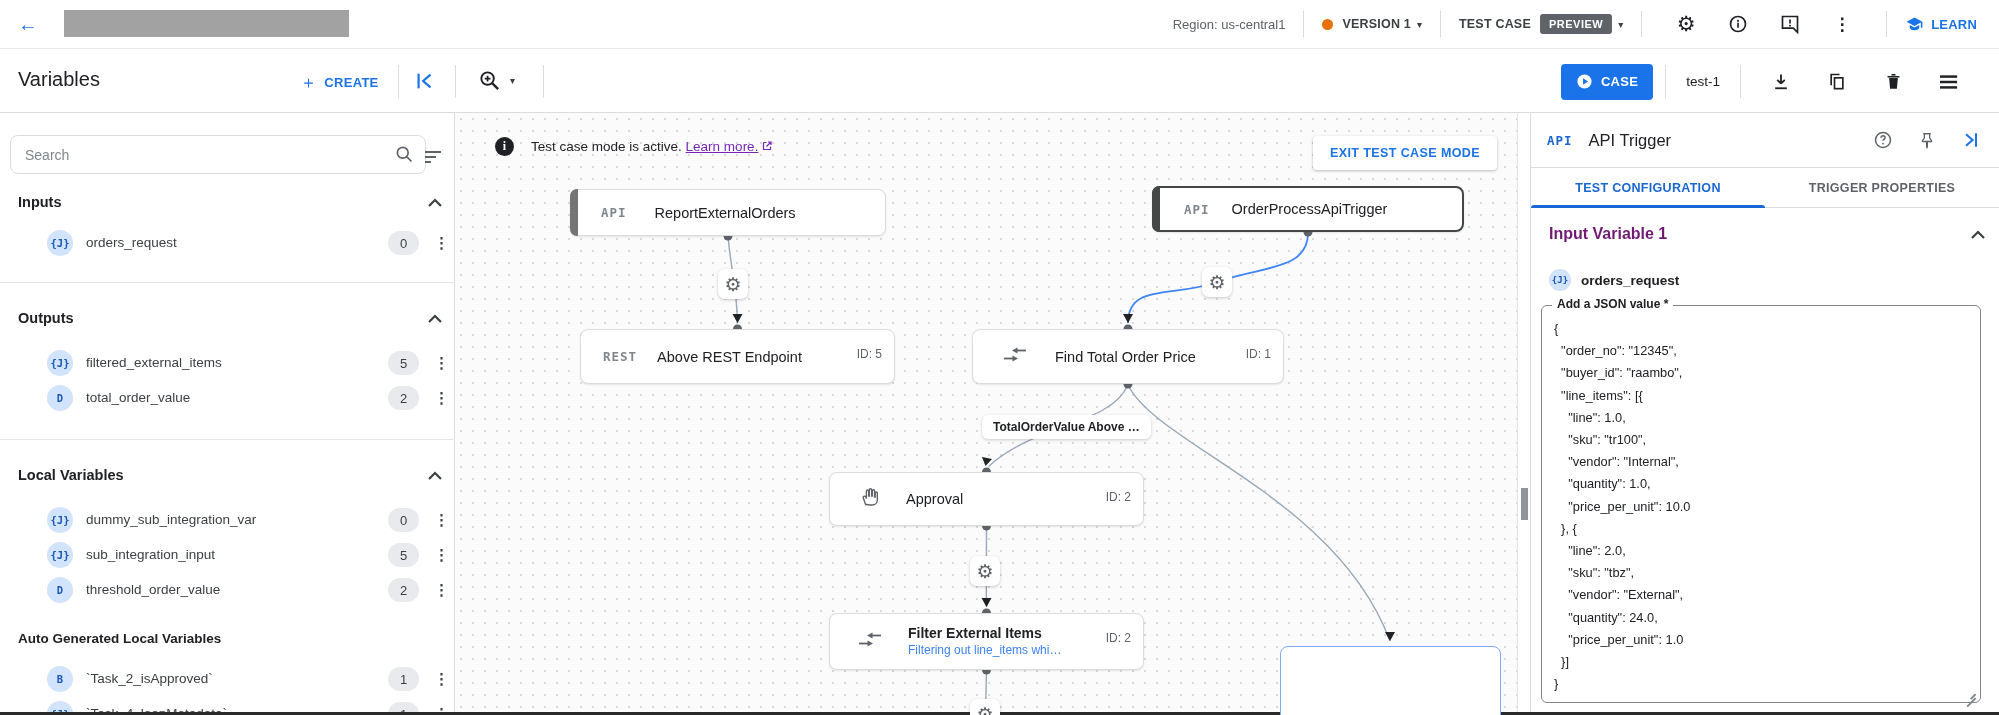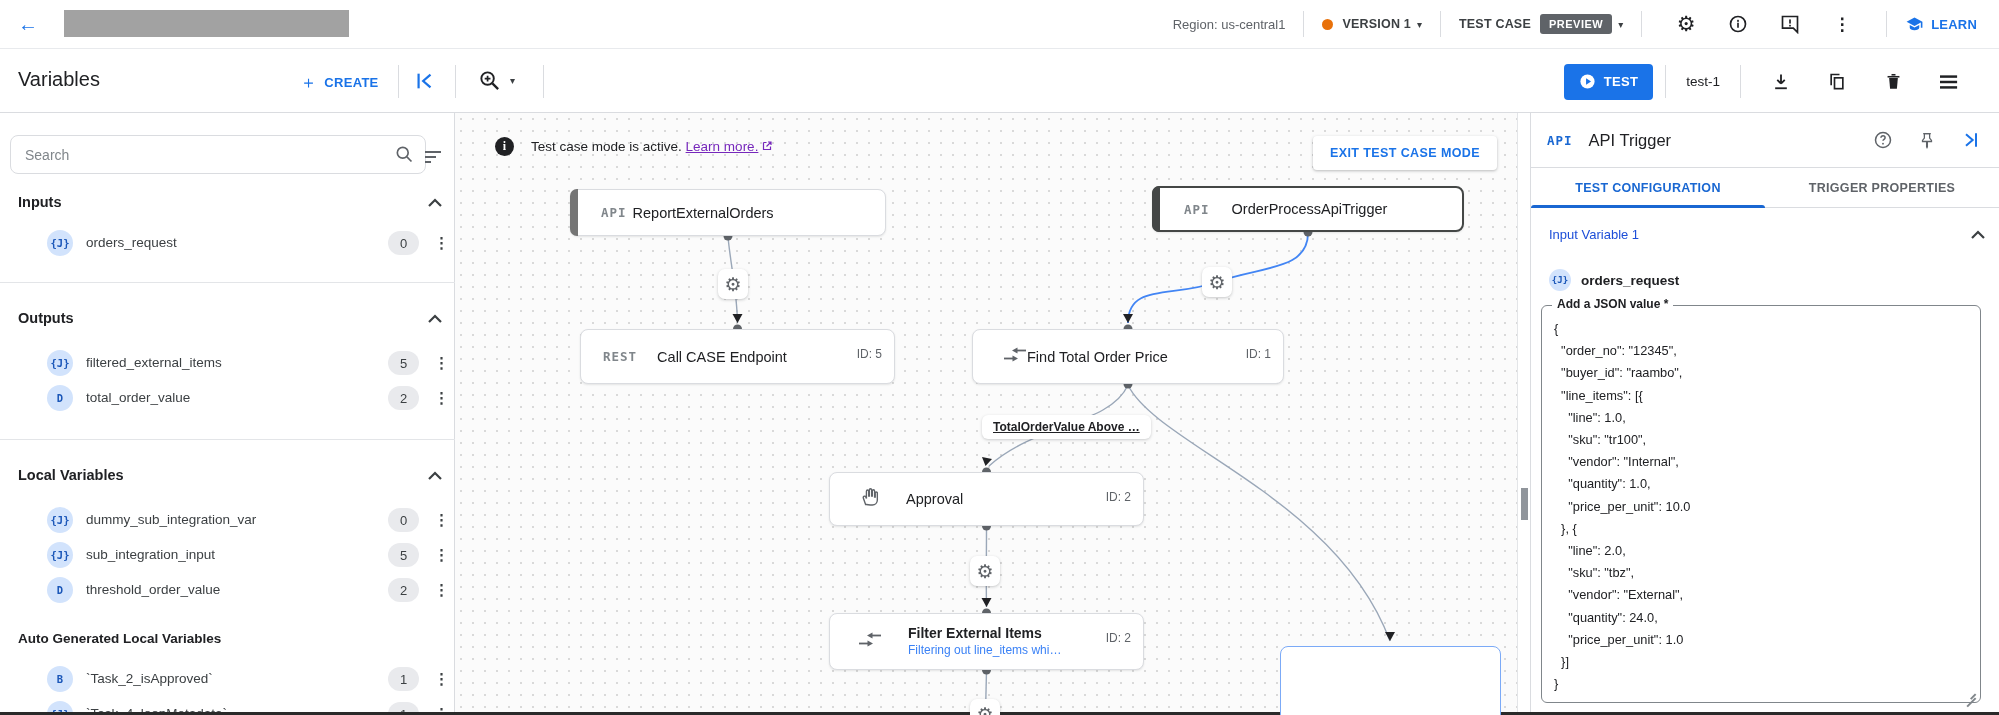--- a/index.html
+++ b/index.html
@@ -83,21 +83,21 @@
           box-shadow:0 1px 2px rgba(60,64,67,.12); display:flex; align-items:center; cursor:pointer; }
   .node .badge { font-family:"DejaVu Sans Mono", monospace; font-size:12.5px; font-weight:700;
                  color:#80868b; letter-spacing:1px; }
   .node .n-title { font-size:14.5px; color:#202124; }
   .node .n-id { position:absolute; top:17px; right:12px; font-size:12px; color:#5f6368;padding-left:20px; }
   .trigger-bar { position:absolute; left:-1px; top:-1px; bottom:-1px; width:8px; background:#757575;
                  border-radius:7px 0 0 7px; }
   .node.selected { border:2px solid #444746; }
   .node.selected .trigger-bar { background:#444746; left:-2px; top:-2px; bottom:-2px; }
   .edge-label { position:absolute; z-index:4; background:#fff; border-radius:6px; padding:5px 11px;
-                font-size:12px; font-weight:700; color:#202124; box-shadow:0 1px 3px rgba(60,64,67,.25); cursor:pointer;text-decoration:underline; }
+                font-size:12px; font-weight:700; color:#202124; box-shadow:0 1px 3px rgba(60,64,67,.25); cursor:pointer; }
   .ghost-node { position:absolute; z-index:2; background:#fff; border:1.5px solid #7baaf7; border-radius:8px; }
   
   .banner-info { position:absolute; left:40px; top:24px; width:19px; height:19px; border-radius:50%;
                  background:#202124; color:#fff; font-size:12px; font-weight:700; display:flex;
                  align-items:center; justify-content:center; z-index:5; font-family:"Liberation Serif",serif; }
   .banner-text { position:absolute; left:76px; top:26px; font-size:13.5px; color:#202124; z-index:5; }
   .banner-link { color:#7627bb; text-decoration:underline; cursor:pointer;text-align:center; }
   .ext-ico { display:inline-block; margin-left:3px; vertical-align:-1px; }
   .exit-btn { position:absolute; left:858px; top:23px; height:34px; padding:0 17px; background:#fff;
               border-radius:4px; box-shadow:0 1px 3px rgba(60,64,67,.35); color:#1a73e8; font-size:12.5px;
@@ -120,21 +120,21 @@
              margin-left:20px; cursor:pointer; }
   .tabs { position:absolute; left:0; top:55px; width:100%; height:40px; border-bottom:1px solid #dadce0;
           display:flex; }
   .tab { flex:1; display:flex; align-items:center; justify-content:center; font-size:12.5px;
          font-weight:700; letter-spacing:.3px; color:#5f6368; cursor:pointer; position:relative; }
   .tab.active { color:#1967d2;text-align:right; }
   .tab.active::after { content:""; position:absolute; left:0; right:0; bottom:-1px; height:3px;
                        background:#1967d2; border-radius:3px 3px 0 0; }
   .input-var-hdr { position:absolute; left:18px; right:14px; top:112px; display:flex;
                    align-items:center; justify-content:space-between; }
-  .input-var-title { font-size:13px; font-weight:400; color:#1d4ed8; }
+  .input-var-title { font-size:16px; font-weight:700; color:#701a75; }
   .pvar-row { position:absolute; left:18px; top:156px; display:flex; align-items:center; }
   .pvar-row .type-icon { width:22px; height:22px; font-size:9px; flex:0 0 22px; }
   .pvar-name { font-size:13.5px; font-weight:700; color:#202124; margin-left:10px; }
   .fieldset { position:absolute; left:10px; top:192px; width:440px; height:398px;
               border:1px solid #80868b; border-radius:6px; }
   .field-label { position:absolute; left:10px; top:-9px; background:#fff; padding:0 5px;
                  font-size:12px; font-weight:700; color:#202124; }
   .json-pre { position:absolute; left:0; top:4px; right:2px; bottom:4px; padding:8px 12px;
               font-family:"Liberation Sans", sans-serif; font-size:12.8px; line-height:22.2px;
               color:#202124; white-space:pre; overflow:hidden; cursor:text; }
@@ -212,21 +212,21 @@
       </svg>
     <span class="caret" style="margin-left:9px;">▾</span>
   </div>
   <div class="tbar-div" style="left:543px;"></div>
   <div id="toolbar-right">
     <div class="test-btn">
       <svg width="17" height="17" viewBox="0 0 24 24">
           <circle cx="12" cy="12" r="10" fill="#fff"></circle>
           <path d="M10 7.5v9l7-4.5z" fill="#1a73e8"></path>
         </svg>
-      <span>TEST</span>
+      <span>CASE</span>
     </div>
     <span class="t2-div"></span>
     <span class="test-name">test-1</span>
     <span class="t2-div"></span>
     <span class="t2-icon">
       <svg width="20" height="20" viewBox="0 0 24 24">
           <path d="M12 3v11m0 0 4.5-4.5M12 14 7.5 9.5" fill="none" stroke="#202124" stroke-width="2.2"></path>
           <path d="M5 19.5h14" stroke="#202124" stroke-width="2.2"></path>
         </svg>
     </span>
@@ -397,45 +397,45 @@
   <div class="exit-btn">EXIT TEST CASE MODE</div>
 
   <div class="gear-chip" style="left:263px; top:156px;">⚙︎</div>
   <div class="gear-chip" style="left:747px; top:154px;">⚙︎</div>
   <div class="gear-chip" style="left:515px; top:443px;">⚙︎</div>
   <div class="gear-chip" style="left:515px; top:586px;">⚙︎</div>
 
   <div class="node" style="left:115px; top:76px; width:316px; height:47px; padding-left:30px;">
     <div class="trigger-bar"></div>
     <span class="badge">API</span>
-    <span class="n-title" style="margin-left:6px;">ReportExternalOrders</span>
+    <span class="n-title" style="margin-left:28px;">ReportExternalOrders</span>
   </div>
 
   <div class="node selected" style="left:697px; top:73px; width:312px; height:46px; padding-left:30px;">
     <div class="trigger-bar"></div>
     <span class="badge">API</span>
     <span class="n-title" style="margin-left:22px;">OrderProcessApiTrigger</span>
   </div>
 
   <div class="node" style="left:125px; top:216px; width:315px; height:55px; padding-left:22px;">
     <span class="badge">REST</span>
-    <span class="n-title" style="margin-left:20px;">Call CASE Endpoint</span>
+    <span class="n-title" style="margin-left:20px;">Above REST Endpoint</span>
     <span class="n-id">ID: 5</span>
   </div>
 
   <div class="node" style="left:517px; top:216px; width:312px; height:55px; padding-left:30px;">
     <span>
       <svg width="24" height="17" viewBox="0 0 24 17">
           <path d="M23 4.5H13" stroke="#5f6368" stroke-width="1.8"></path>
           <polygon points="9,4.5 14.5,1.6 14.5,7.4" fill="#5f6368"></polygon>
           <path d="M1 12.5h10" stroke="#5f6368" stroke-width="1.8"></path>
           <polygon points="15,12.5 9.5,9.6 9.5,15.4" fill="#5f6368"></polygon>
         </svg>
     </span>
-    <span class="n-title" style="">Find Total Order Price</span>
+    <span class="n-title" style="margin-left:28px;">Find Total Order Price</span>
     <span class="n-id">ID: 1</span>
   </div>
 
   <div class="edge-label" style="left:527px; top:302px;">TotalOrderValue Above …</div>
 
   <div class="node" style="left:374px; top:359px; width:315px; height:54px; padding-left:28px;">
     <span>
       <svg width="22" height="22" viewBox="0 0 24 24">
           <path d="M8.3 20.2 5.8 13c-.3-.8.2-1.7 1-1.9.7-.2 1.4.2 1.7.9l.7 1.6V5.6a1.25 1.25 0 0 1 2.5 0V11h.7V4.3a1.25 1.25 0 0 1 2.5 0V11h.7V5.4a1.25 1.25 0 0 1 2.5 0V12h.7V7.7a1.15 1.15 0 0 1 2.3 0v7.6c0 3-2.4 5.4-5.4 5.4h-2.3c-1.9 0-3.2-.2-4.1-.5z" fill="none" stroke="#5f6368" stroke-width="1.5"></path>
         </svg>

